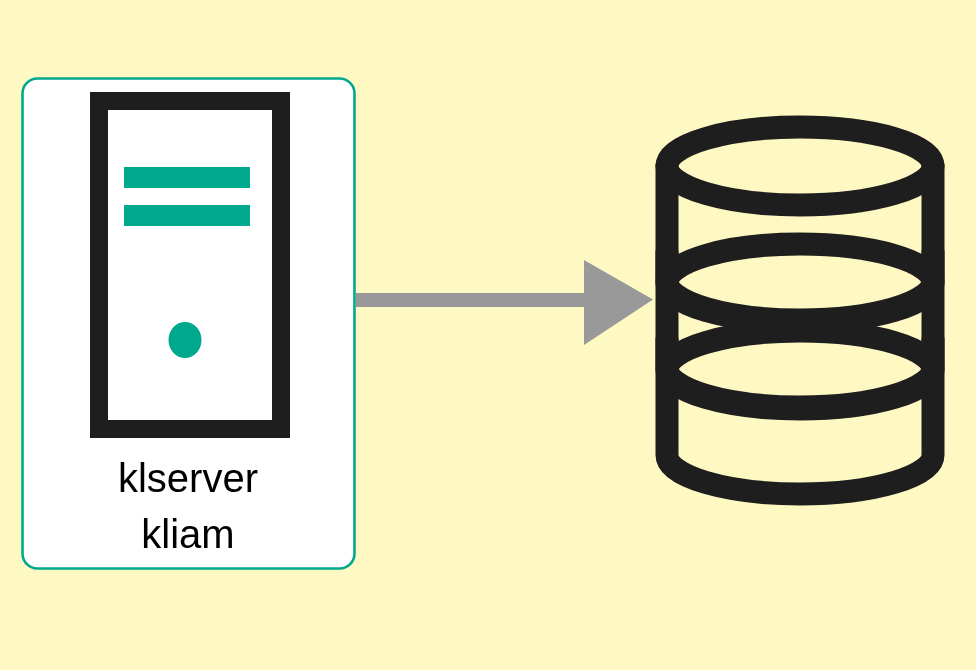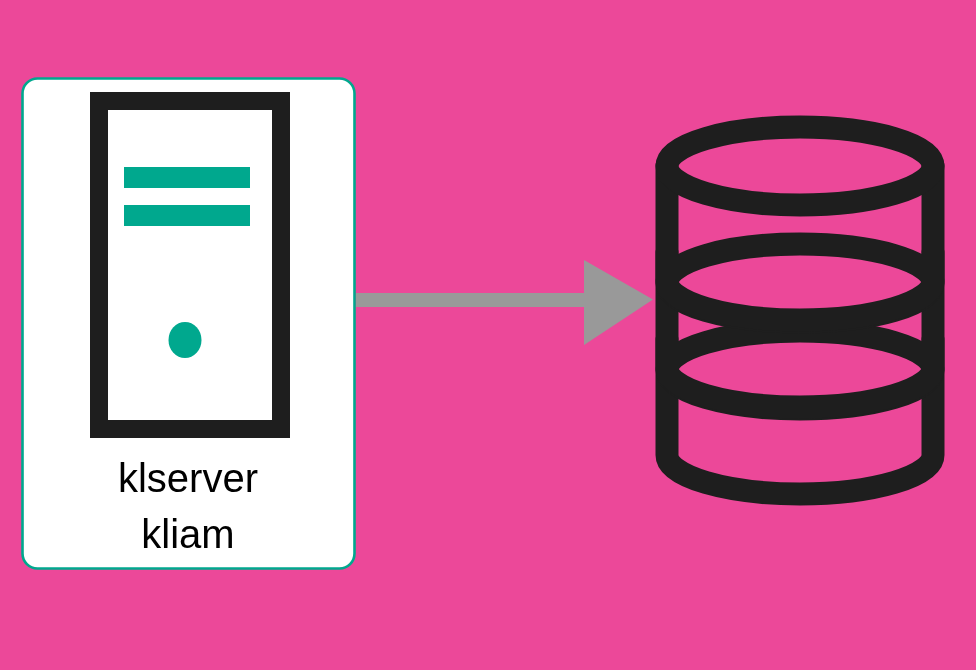--- a/index.html
+++ b/index.html
@@ -8,21 +8,21 @@
     padding: 0;
     background: #ffffff;
   }
   body {
     font-family: "Liberation Sans", sans-serif;
   }
   #canvas {
     position: relative;
     width: 976px;
     height: 670px;
-    background: #ec4899;
+    background: #fef9c3;
     overflow: hidden;
   }
   #diagram-svg {
     position: absolute;
     left: 0;
     top: 0;
     width: 976px;
     height: 670px;
     display: block;
   }

